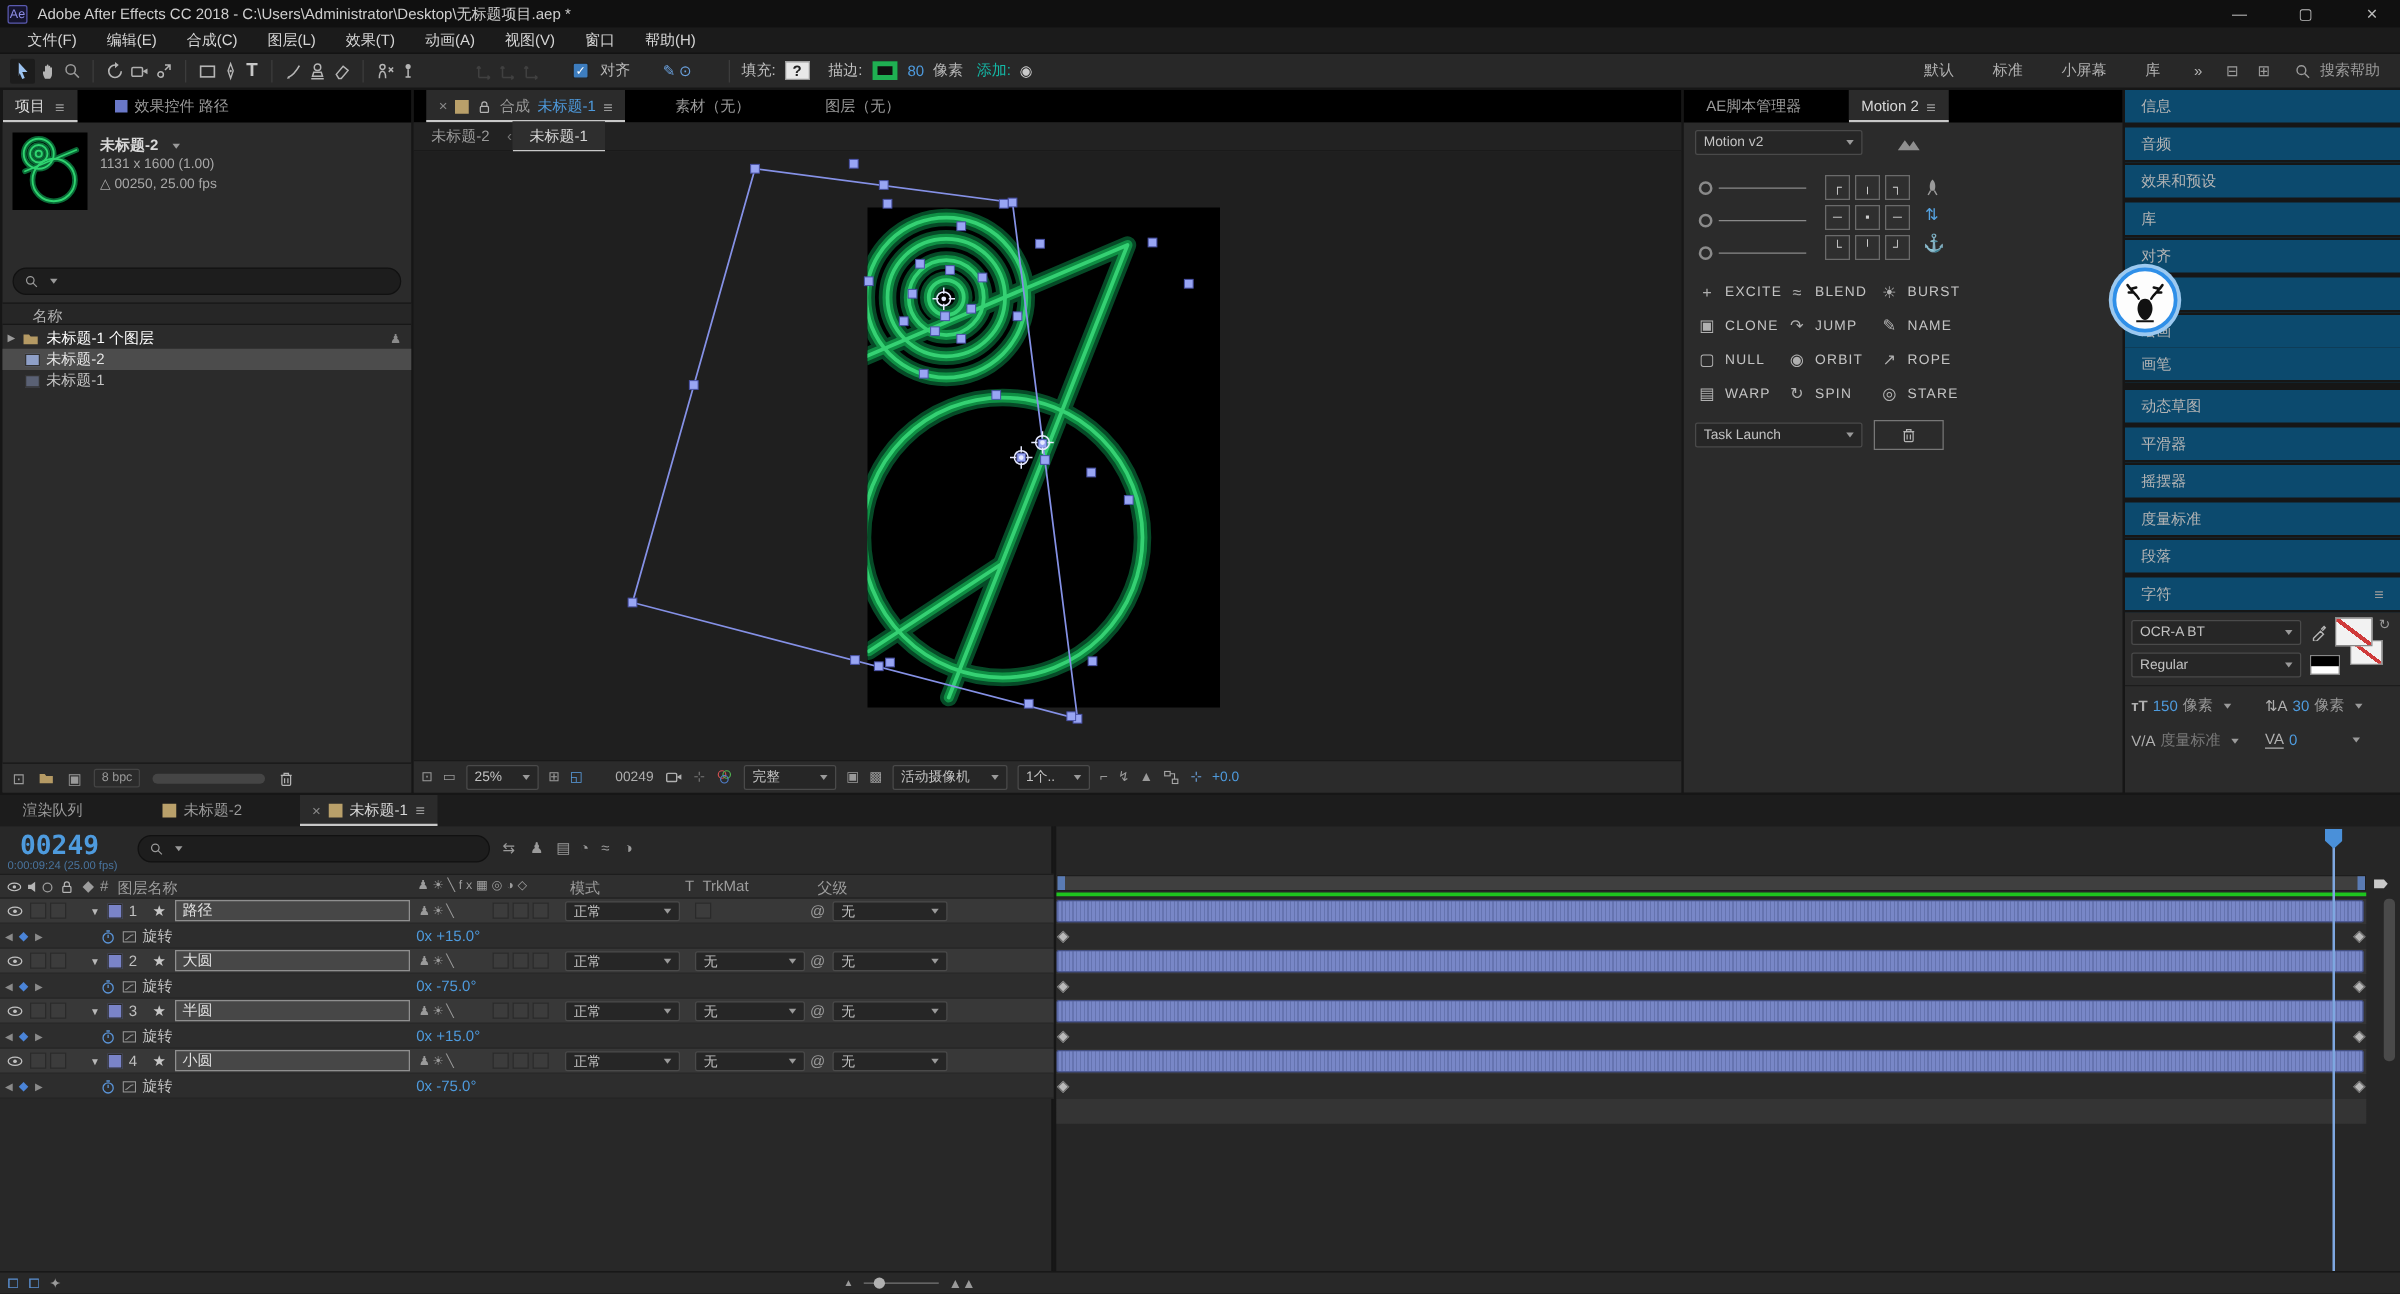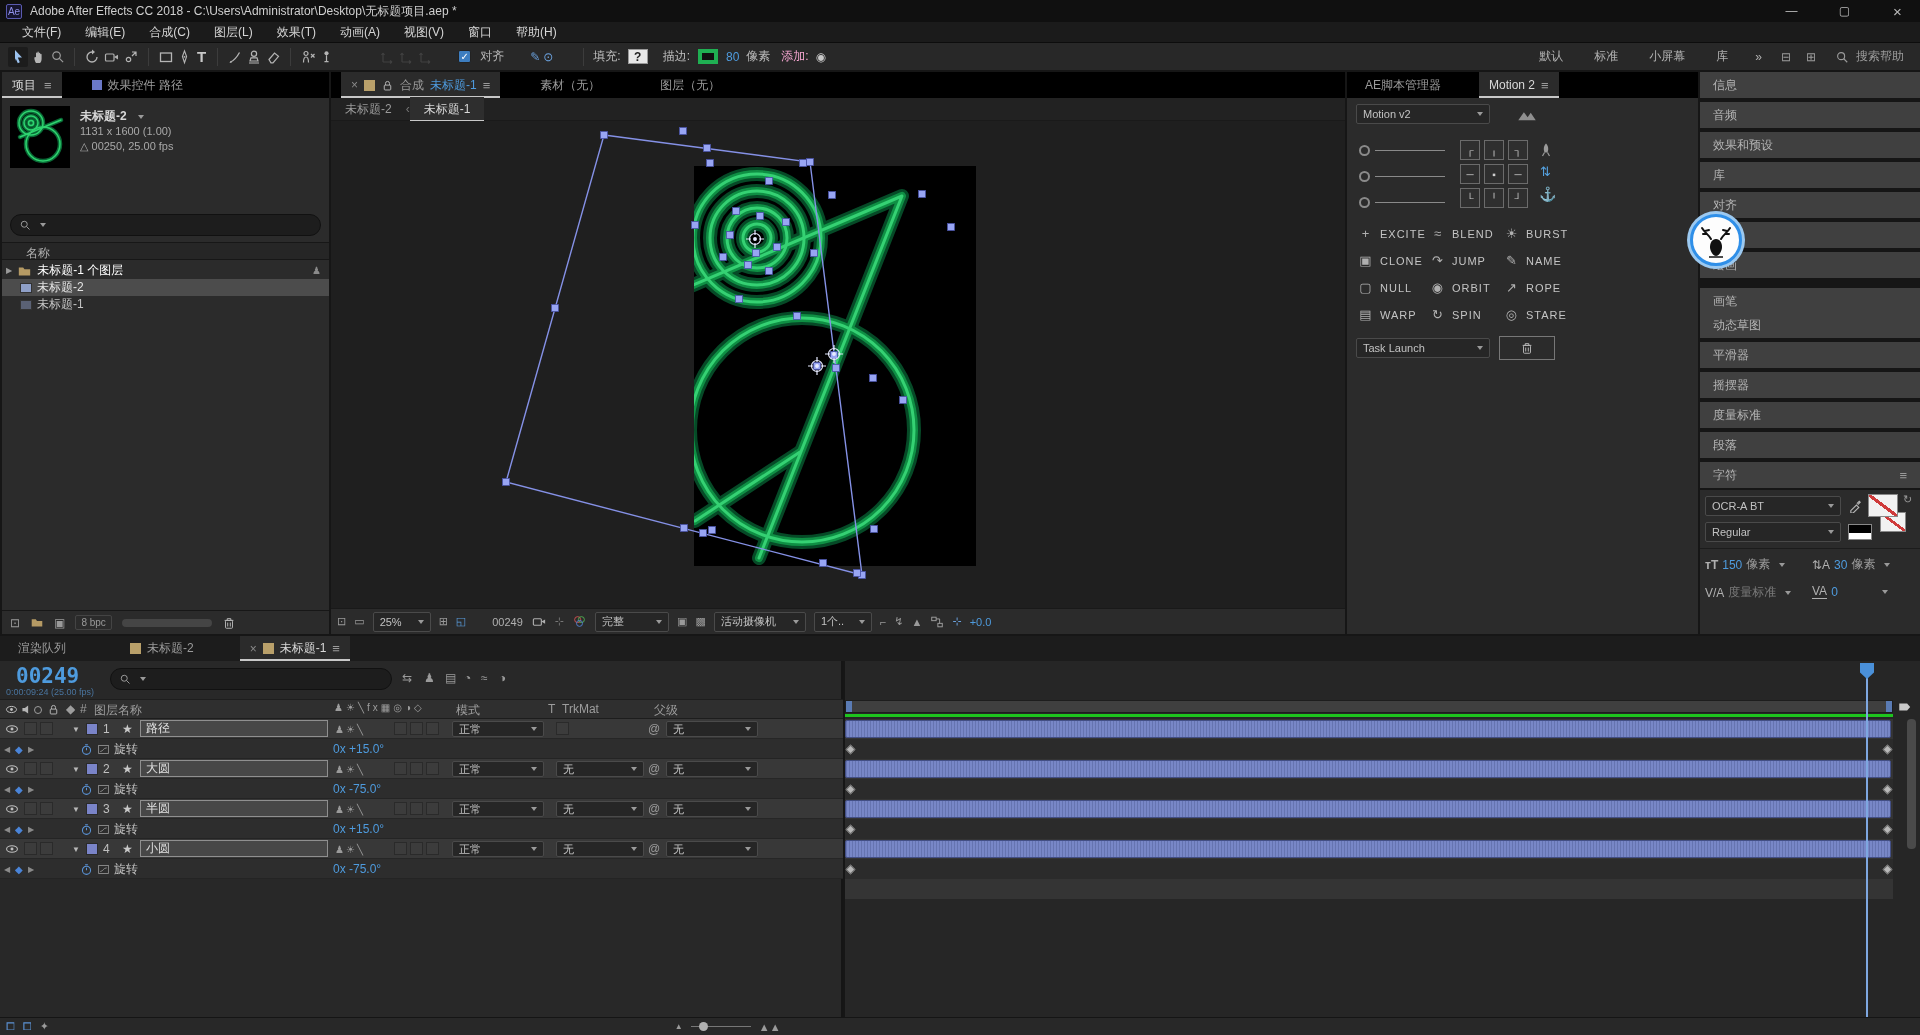--- a/index.html
+++ b/index.html
@@ -22,21 +22,21 @@
 
 .lrow{position:absolute;left:0;width:843px;height:20px;background:#383838;border-bottom:1px solid #262626}
 .prow{position:absolute;left:0;width:843px;height:20px;background:#2d2d2d;border-bottom:1px solid #242424}
 .lrow>*,.prow>*{position:absolute;top:0;height:20px;display:flex;align-items:center}
 .namebox{border:1px solid #8f8f8f;background:#474747;color:#e0e0e0;padding:0 5px;height:17px;top:1px;width:188px}
 .swbox{width:13px;height:13px;background:#3c3c3c;border:1px solid #2a2a2a;top:3px}
 .navarrow{color:#8a8a8a;font-size:8px}
 .navdiam{color:#4a84d8;font-size:10px}
 .bar{position:absolute;height:18px;background:#7181c4 repeating-linear-gradient(90deg,rgba(0,0,0,.10) 0 1px,rgba(255,255,255,.05) 1px 3px);border:1px solid #434f85;border-radius:2px}
 .gdia{position:absolute;width:7px;height:7px;background:#b9b9b9;transform:rotate(45deg);border:1px solid #6e6e6e}
-.sideitem{position:absolute;left:0;width:220px;height:28px;background:#404040;display:flex;align-items:center;padding:0 13px;color:#b4b4b4;border-bottom:2px solid #161616}
+.sideitem{position:absolute;left:0;width:220px;height:28px;background:#0c4a6e;display:flex;align-items:center;padding:0 13px;color:#b4b4b4;border-bottom:2px solid #161616}
 .mbtn{position:absolute;display:flex;align-items:center;gap:7px;color:#c4c4c4;font-size:11px;letter-spacing:1px}
 .mbtn .micon{color:#b0b0b0;font-size:13px;width:14px;text-align:center}
 .gridcell{position:absolute;width:20px;height:20px;border:1px solid #6b6b6b;background:#2f2f2f;color:#cfcfcf;display:flex;align-items:center;justify-content:center;font-size:10px}
 .wsbtn{color:#b2b2b2;padding:0 14px;white-space:nowrap}
 .searchbox{background:#1d1d1d;border:1px solid #111;border-radius:12px;display:flex;align-items:center;padding:0 8px;gap:4px;color:#8a8a8a}
 .swatch-none{background:linear-gradient(to top right,rgba(0,0,0,0) 45%,#cf3a3a 45%,#cf3a3a 55%,rgba(0,0,0,0) 55%),#f2f2f2;border:1px solid #888}
 </style>
 </head>
 <body>
 
@@ -261,21 +261,21 @@
   <span style="color:#6aa0dc;font-size:12px">✎</span>
   <span style="color:#6aa0dc;font-size:12px">⊙</span>
   <span style="width:18px"></span>
   <span class="vsep"></span>
   <span style="color:#c0c0c0">填充:</span>
   <span style="width:20px;height:15px;background:#e8e8e8;color:#222;border:1px solid #999;display:inline-flex;align-items:center;justify-content:center;font-weight:bold;margin:0 4px">?</span>
   <span style="color:#c0c0c0;margin-left:8px">描边:</span>
   <span style="width:20px;height:15px;background:#101010;border:4px solid #1faf52;margin:0 5px"></span>
   <span class="blue">80</span>
   <span style="color:#b8b8b8;margin:0 8px 0 4px">像素</span>
-  <span style="color:#f9a8d4">添加:</span>
+  <span style="color:#14b8a6">添加:</span>
   <span style="color:#c8c8c8;margin-left:4px">◉</span>
   <span style="flex:1"></span>
   <span class="wsbtn">默认</span>
   <span class="wsbtn">标准</span>
   <span class="wsbtn">小屏幕</span>
   <span class="wsbtn">库</span>
   <span style="color:#b2b2b2;padding:0 10px">»</span>
   <span style="color:#9a9a9a;padding:0 6px">⊟</span>
   <span style="color:#9a9a9a;padding:0 6px">⊞</span>
   <span style="padding:0 4px 0 10px">
@@ -668,21 +668,21 @@
     </div>
   <div class="sideitem" style="top:120px">
       <span>对齐</span>
     </div>
   <div class="sideitem" style="top:150px">
       <span></span>
     </div>
   <div class="sideitem" style="top:180px">
       <span>绘画</span>
     </div>
-  <div class="sideitem" style="top:216px">
+  <div class="sideitem" style="top:206px">
       <span>画笔</span>
     </div>
   <div class="sideitem" style="top:240px">
       <span>动态草图</span>
     </div>
   <div class="sideitem" style="top:270px">
       <span>平滑器</span>
     </div>
   <div class="sideitem" style="top:300px">
       <span>摇摆器</span>

